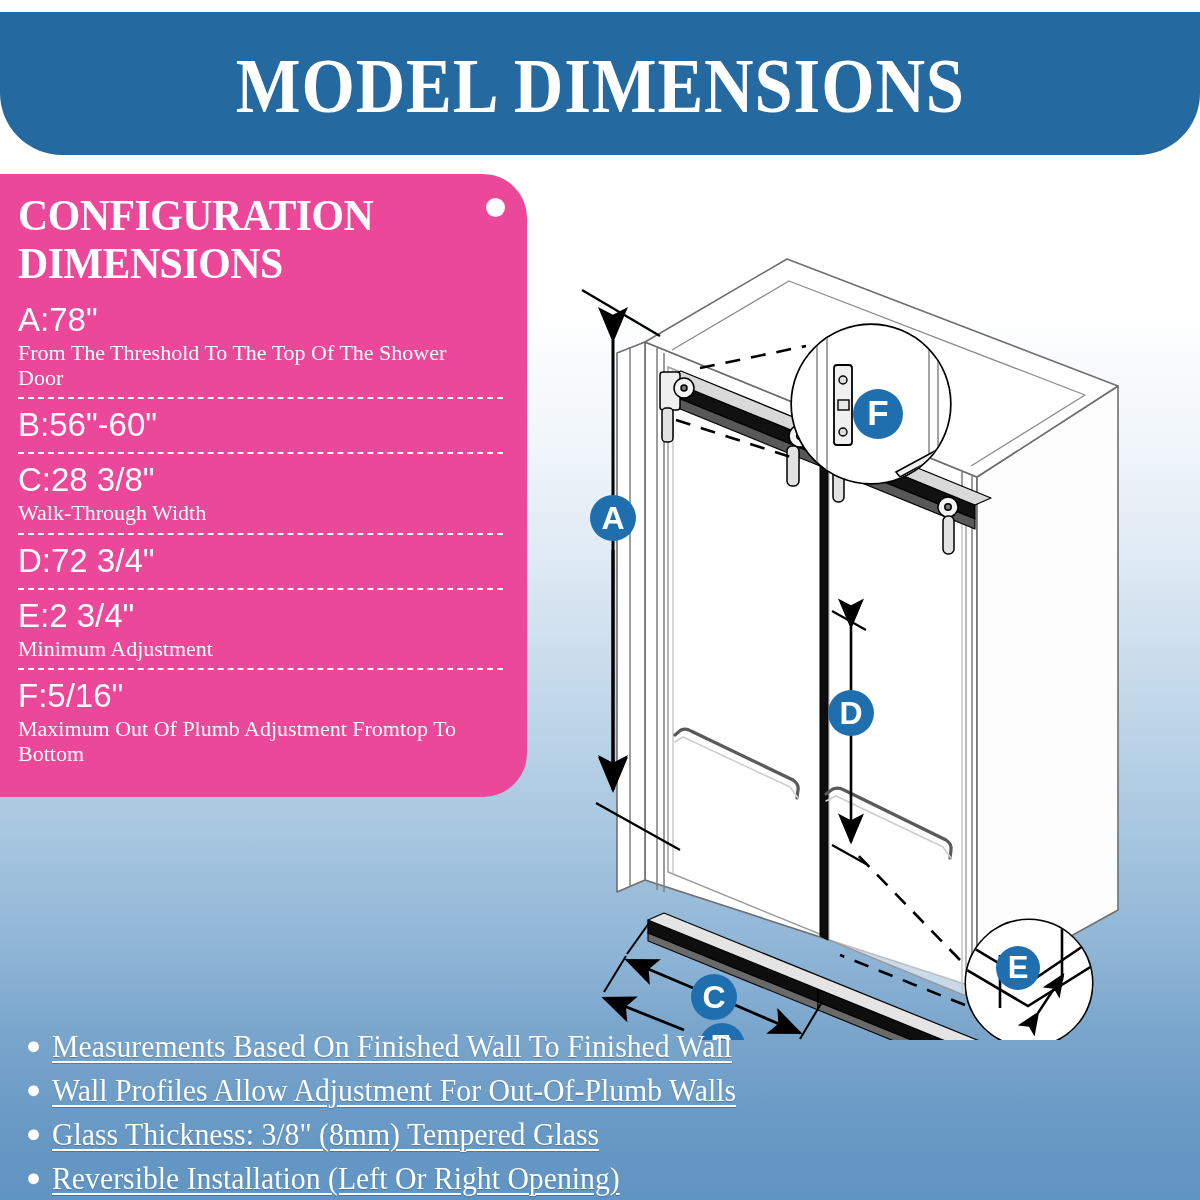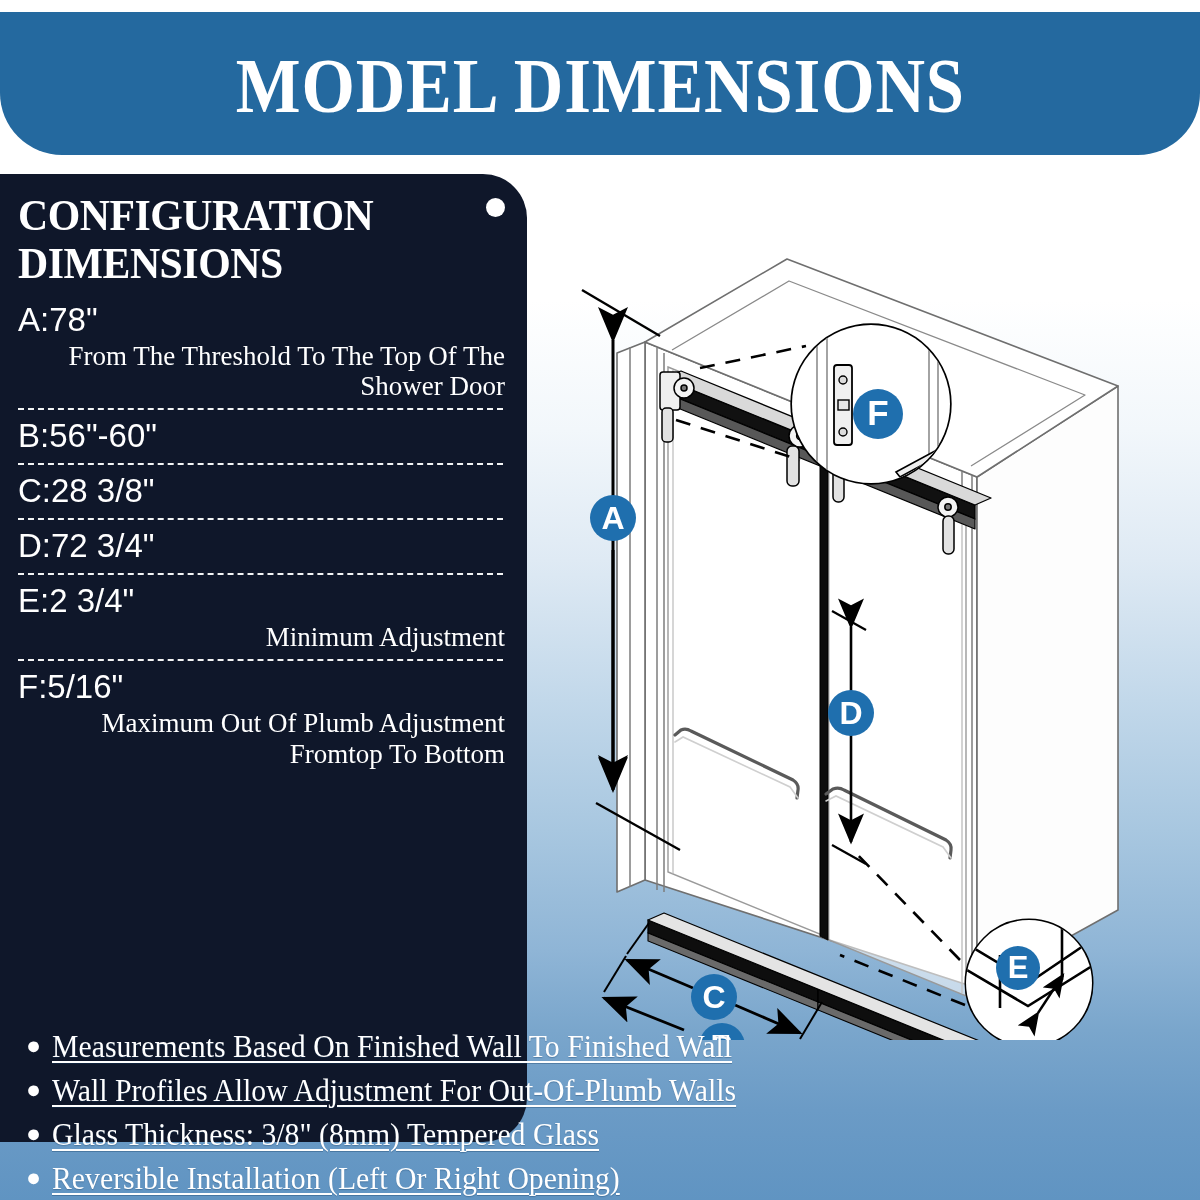--- a/index.html
+++ b/index.html
@@ -39,22 +39,22 @@
     font-weight:bold;
     letter-spacing:1px;
     transform:scaleX(0.88);
     line-height:1;
     white-space:nowrap;
     margin-top:4px;
   }
 
   
   .panel{
-    position:absolute;left:0;top:174px;width:527px;height:968px;
-    background:#0f172a;
+    position:absolute;left:0;top:174px;width:527px;height:623px;
+    background:#ec4899;
     border-radius:0 44px 44px 0;
     color:#ffffff;
     box-sizing:border-box;
     padding:18px 22px 0 18px;
   }
   .panel-dot{
     position:absolute;right:22px;top:24px;
     width:19px;height:19px;border-radius:50%;
     background:#ffffff;
   }
@@ -71,24 +71,23 @@
   .dim-item{padding:0;}
   .dim-code{
     font-family:"Liberation Sans", sans-serif;
     font-size:33px;
     line-height:1.18;
     margin:0;
     letter-spacing:0px;
   }
   .dim-desc{
     font-family:"Liberation Serif", serif;
-    font-size:27px;
+    font-size:22px;
     line-height:1.12;
-    margin:1px 0 0 0;
-    text-align:right;
+    margin:1px 16px 0 0;
   }
   .dim-sep{
     border:0;border-top:2px dashed #ffffff;
     margin:7px 2px 7px 0;
     opacity:.95;
   }
 
   
   .bullets{
     position:absolute;left:0;top:1016px;width:1200px;height:184px;
@@ -348,20 +347,21 @@
         <p class="dim-code">A:78"</p>
         <p class="dim-desc">From The Threshold To The Top Of The Shower Door</p>
       </div>
       <hr class="dim-sep">
       <div class="dim-item">
         <p class="dim-code">B:56"-60"</p>
       </div>
       <hr class="dim-sep">
       <div class="dim-item">
         <p class="dim-code">C:28 3/8"</p>
+        <p class="dim-desc">Walk-Through Width</p>
       </div>
       <hr class="dim-sep">
       <div class="dim-item">
         <p class="dim-code">D:72 3/4"</p>
       </div>
       <hr class="dim-sep">
       <div class="dim-item">
         <p class="dim-code">E:2 3/4"</p>
         <p class="dim-desc">Minimum Adjustment</p>
       </div>

